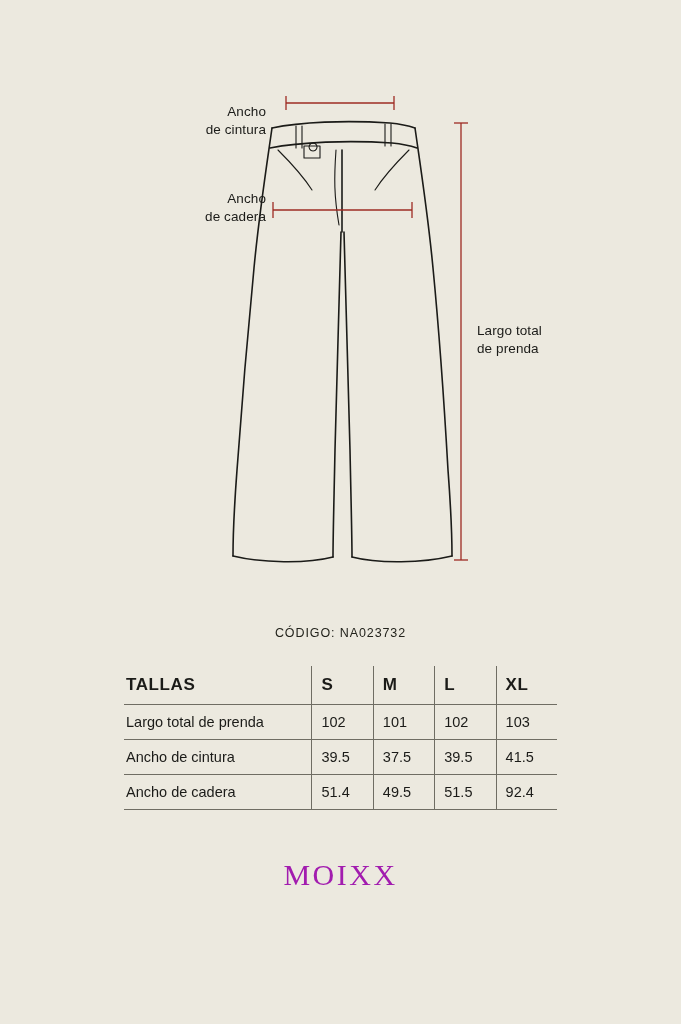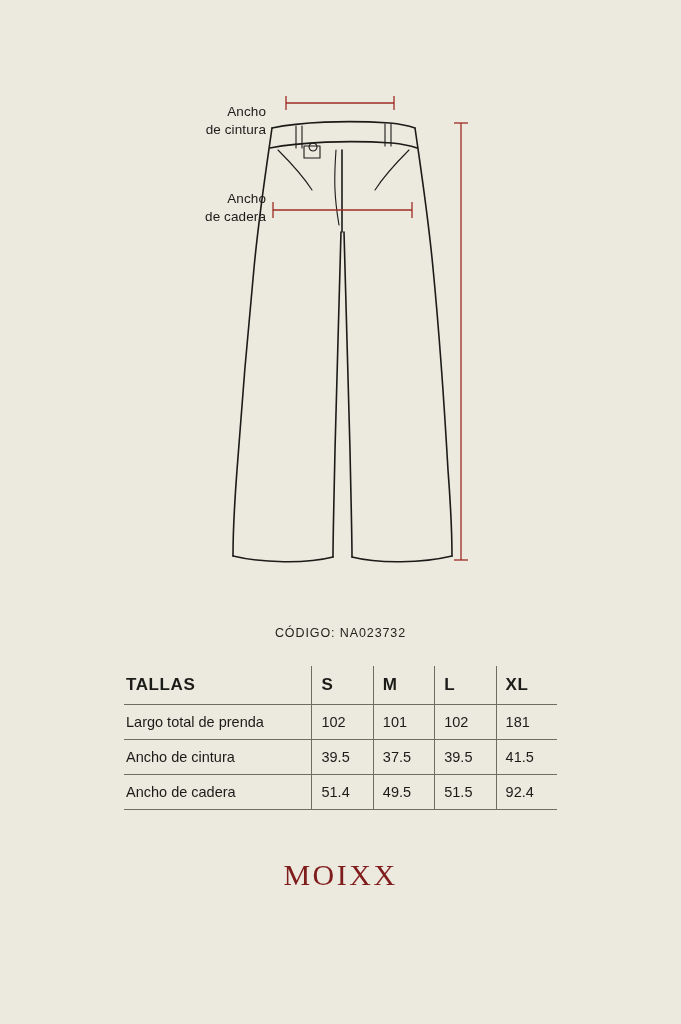--- a/index.html
+++ b/index.html
@@ -117,21 +117,21 @@
     border-bottom: 1px solid #6f6d63;
   }
 
   
   .brand {
     text-align: center;
     margin-top: 48px;
     font-family: "Liberation Serif", serif;
     font-size: 30px;
     letter-spacing: 2.5px;
-    color: #7f1d1d;
+    color: #a21caf;
   }
 </style>
 </head>
 <body>
 
 <div class="page">
 
   <div class="diagram">
     <svg width="681" height="600" viewBox="0 0 681 600">
       <g fill="none" stroke="#1b1b18" stroke-width="1.6" stroke-linejoin="round" stroke-linecap="round">
@@ -184,20 +184,22 @@
         <line x1="461" y1="123" x2="461" y2="560"></line>
         <line x1="454" y1="123" x2="468" y2="123"></line>
         <line x1="454" y1="560" x2="468" y2="560"></line>
       </g>
     </svg>
 
     <div class="dim-label lbl-waist">Ancho
 de cintura</div>
     <div class="dim-label lbl-hip">Ancho
 de cadera</div>
+    <div class="dim-label lbl-length">Largo total
+de prenda</div>
   </div>
 
   <div class="code">CÓDIGO: NA023732</div>
 
   <div class="table-wrap">
     <table class="sizes">
       <thead>
         <tr>
           <th class="row-label">TALLAS</th>
           <th class="size-col">S</th>
@@ -205,21 +207,21 @@
           <th class="size-col">L</th>
           <th class="size-col">XL</th>
         </tr>
       </thead>
       <tbody>
         <tr>
           <td class="row-label">Largo total de prenda</td>
           <td class="size-col">102</td>
           <td class="size-col">101</td>
           <td class="size-col">102</td>
-          <td class="size-col">181</td>
+          <td class="size-col">103</td>
         </tr>
         <tr>
           <td class="row-label">Ancho de cintura</td>
           <td class="size-col">39.5</td>
           <td class="size-col">37.5</td>
           <td class="size-col">39.5</td>
           <td class="size-col">41.5</td>
         </tr>
         <tr>
           <td class="row-label">Ancho de cadera</td>

